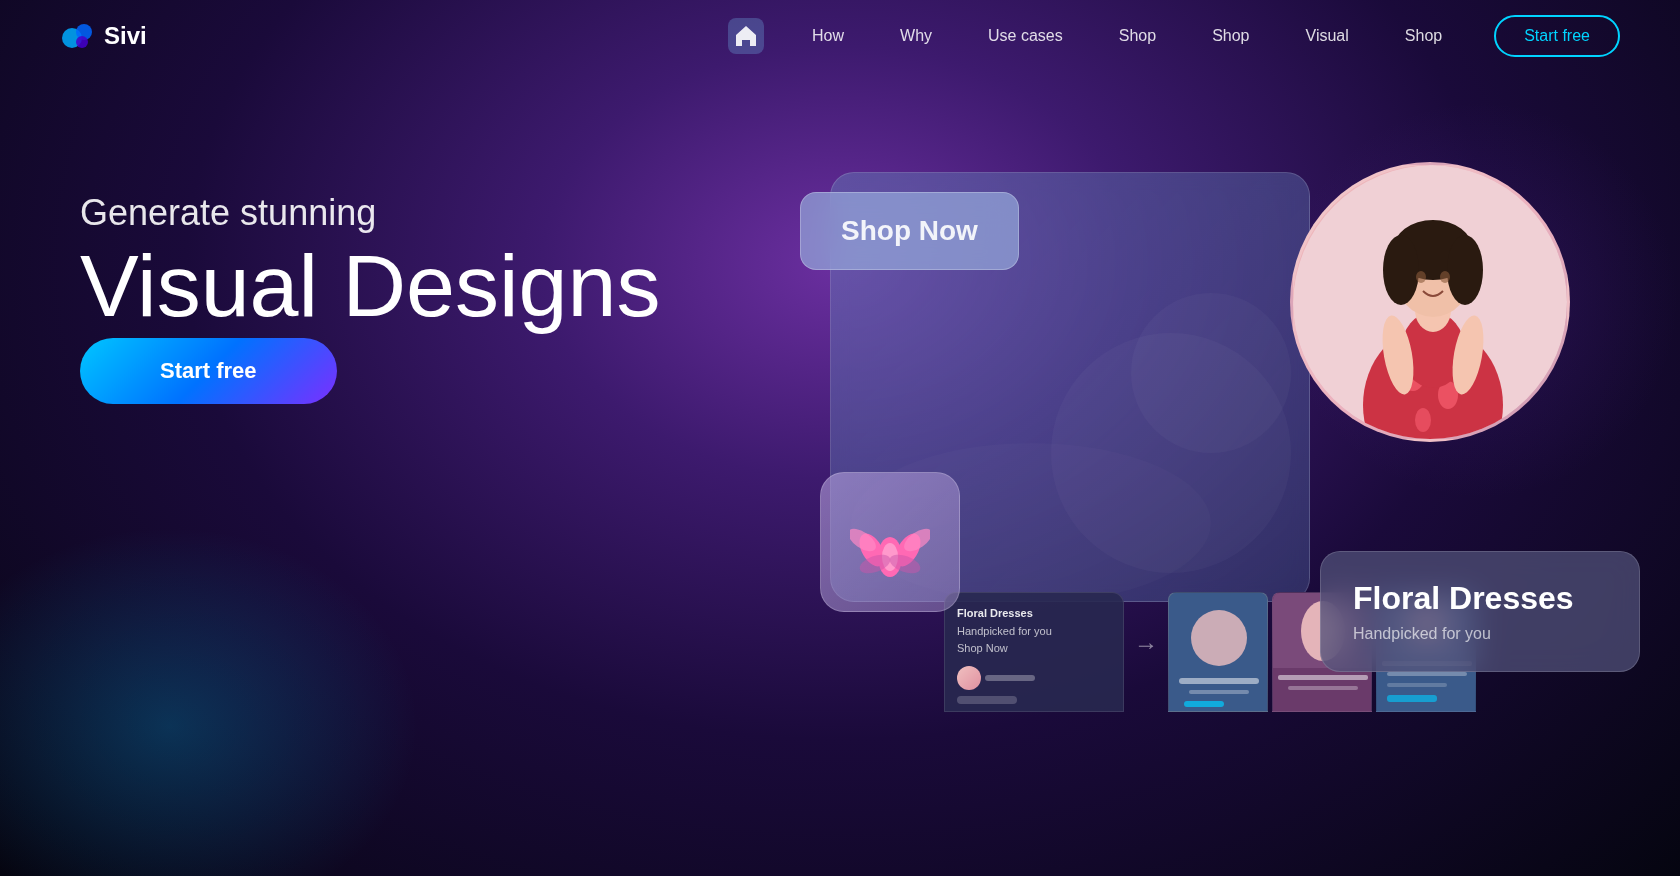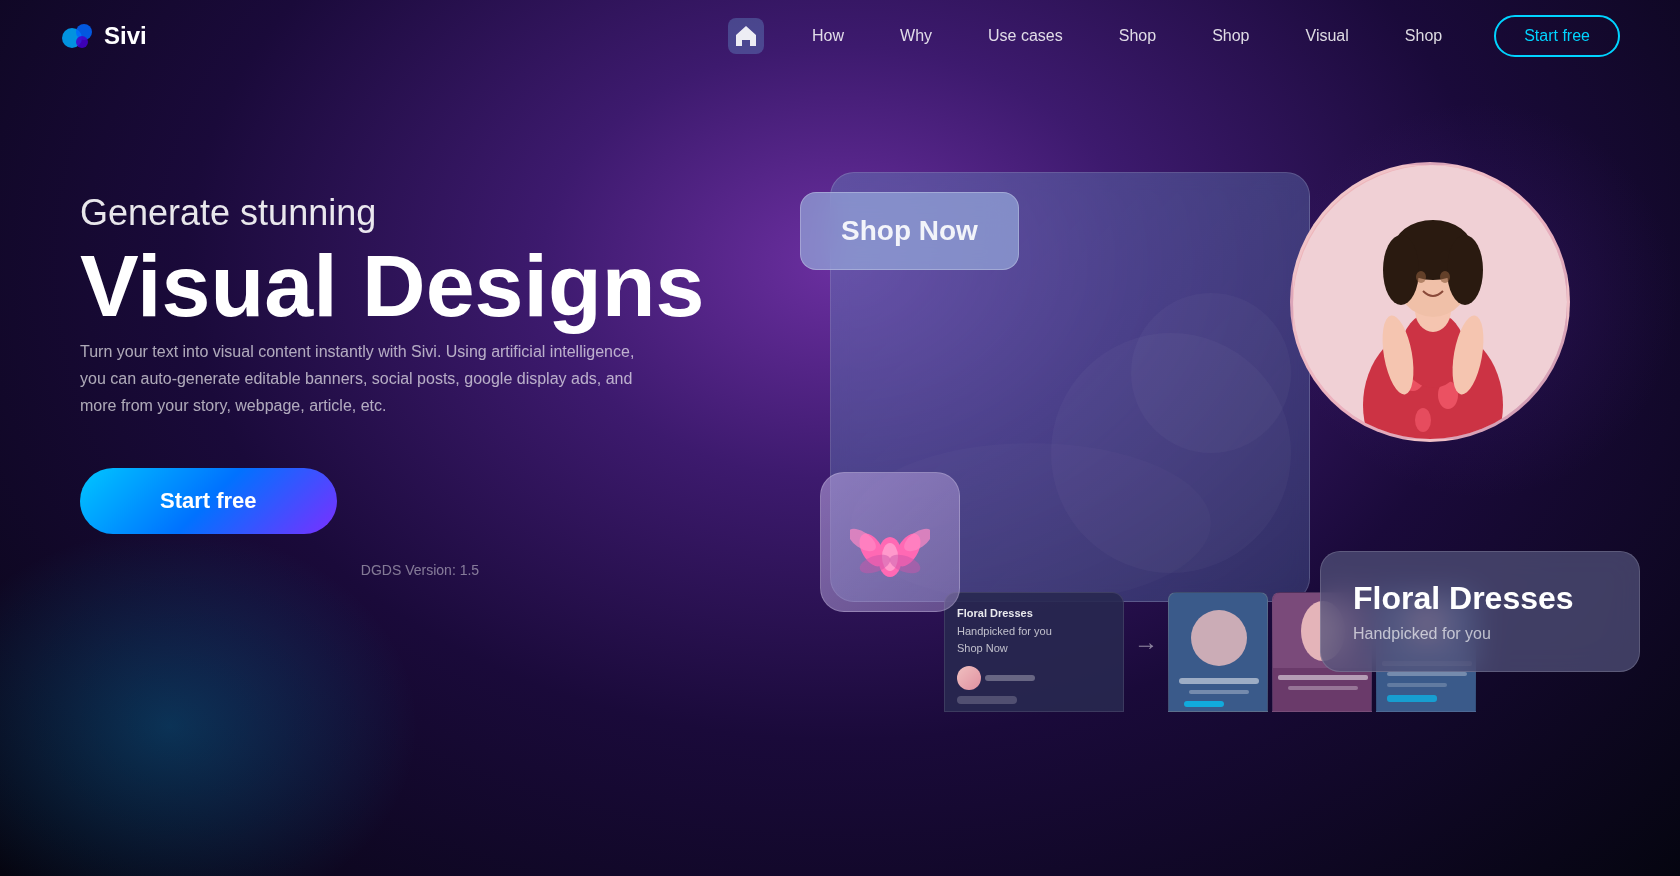--- a/index.html
+++ b/index.html
@@ -123,21 +123,21 @@
 
     .hero-subtitle {
       font-size: 36px;
       font-weight: 400;
       color: rgba(255,255,255,0.9);
       margin-bottom: 8px;
     }
 
     .hero-title {
       font-size: 88px;
-      font-weight: 700;
+      font-weight: 400;
       color: white;
       line-height: 1.0;
       margin-bottom: 8px;
     }
 
     .hero-tagline {
       font-size: 44px;
       font-weight: 400;
       color: rgba(255,255,255,0.9);
       margin-bottom: 32px;
@@ -356,24 +356,22 @@
     <a class="nav-link">Shop</a>
     <button class="nav-start-free">Start free</button>
   </div>
 </nav>
 
 <div class="hero">
 
   <div class="hero-left">
     <p class="hero-subtitle">Generate stunning</p>
     <h1 class="hero-title">Visual Designs</h1>
-    <p class="hero-description">Turn your text into visual content instantly with Sivi. Using artificial intelligence, you can auto-generate editable banners, social posts, google display ads, and more from your story, webpage, article, etc.</p>
     <div>
       <button class="hero-cta">Start free</button>
-      <p class="hero-version">DGDS Version: 1.5</p>
     </div>
   </div>
 
   <div class="hero-right">
 
     <div class="design-card-main">
       
       <svg width="480" height="430">
         <circle cx="340" cy="280" r="120" fill="rgba(255,255,255,0.03)"></circle>
         <circle cx="380" cy="200" r="80" fill="rgba(255,255,255,0.03)"></circle>

